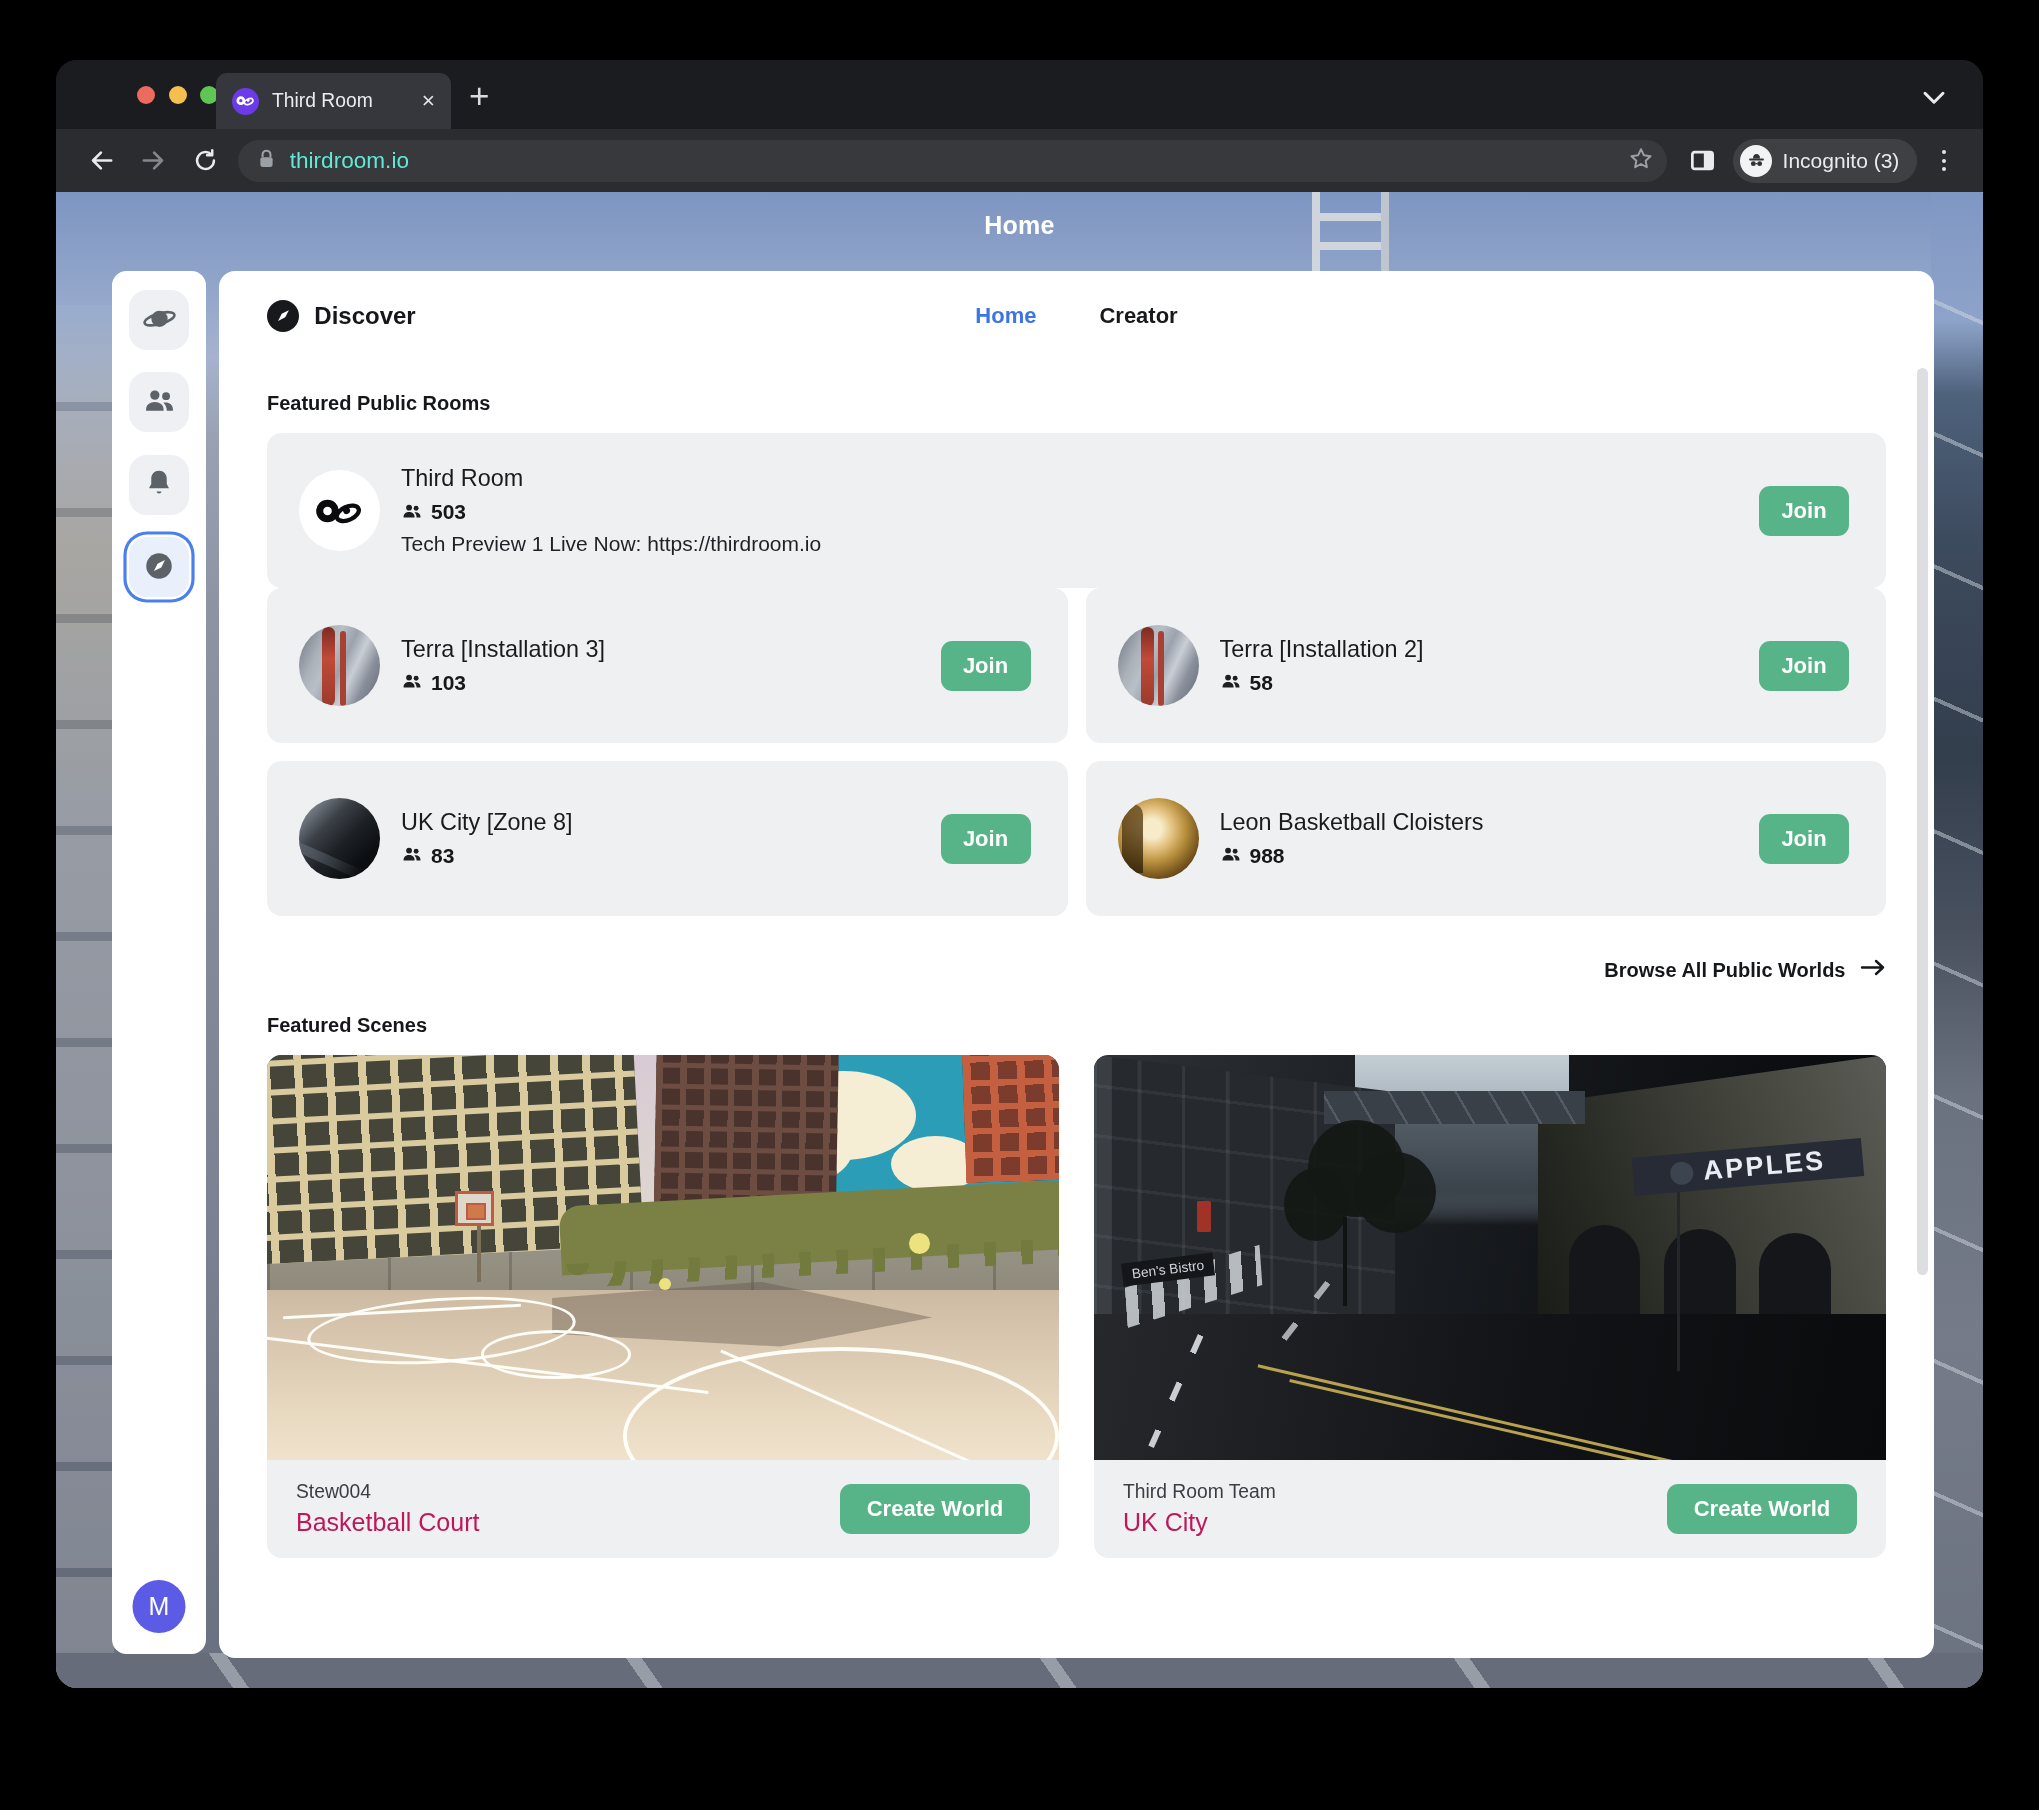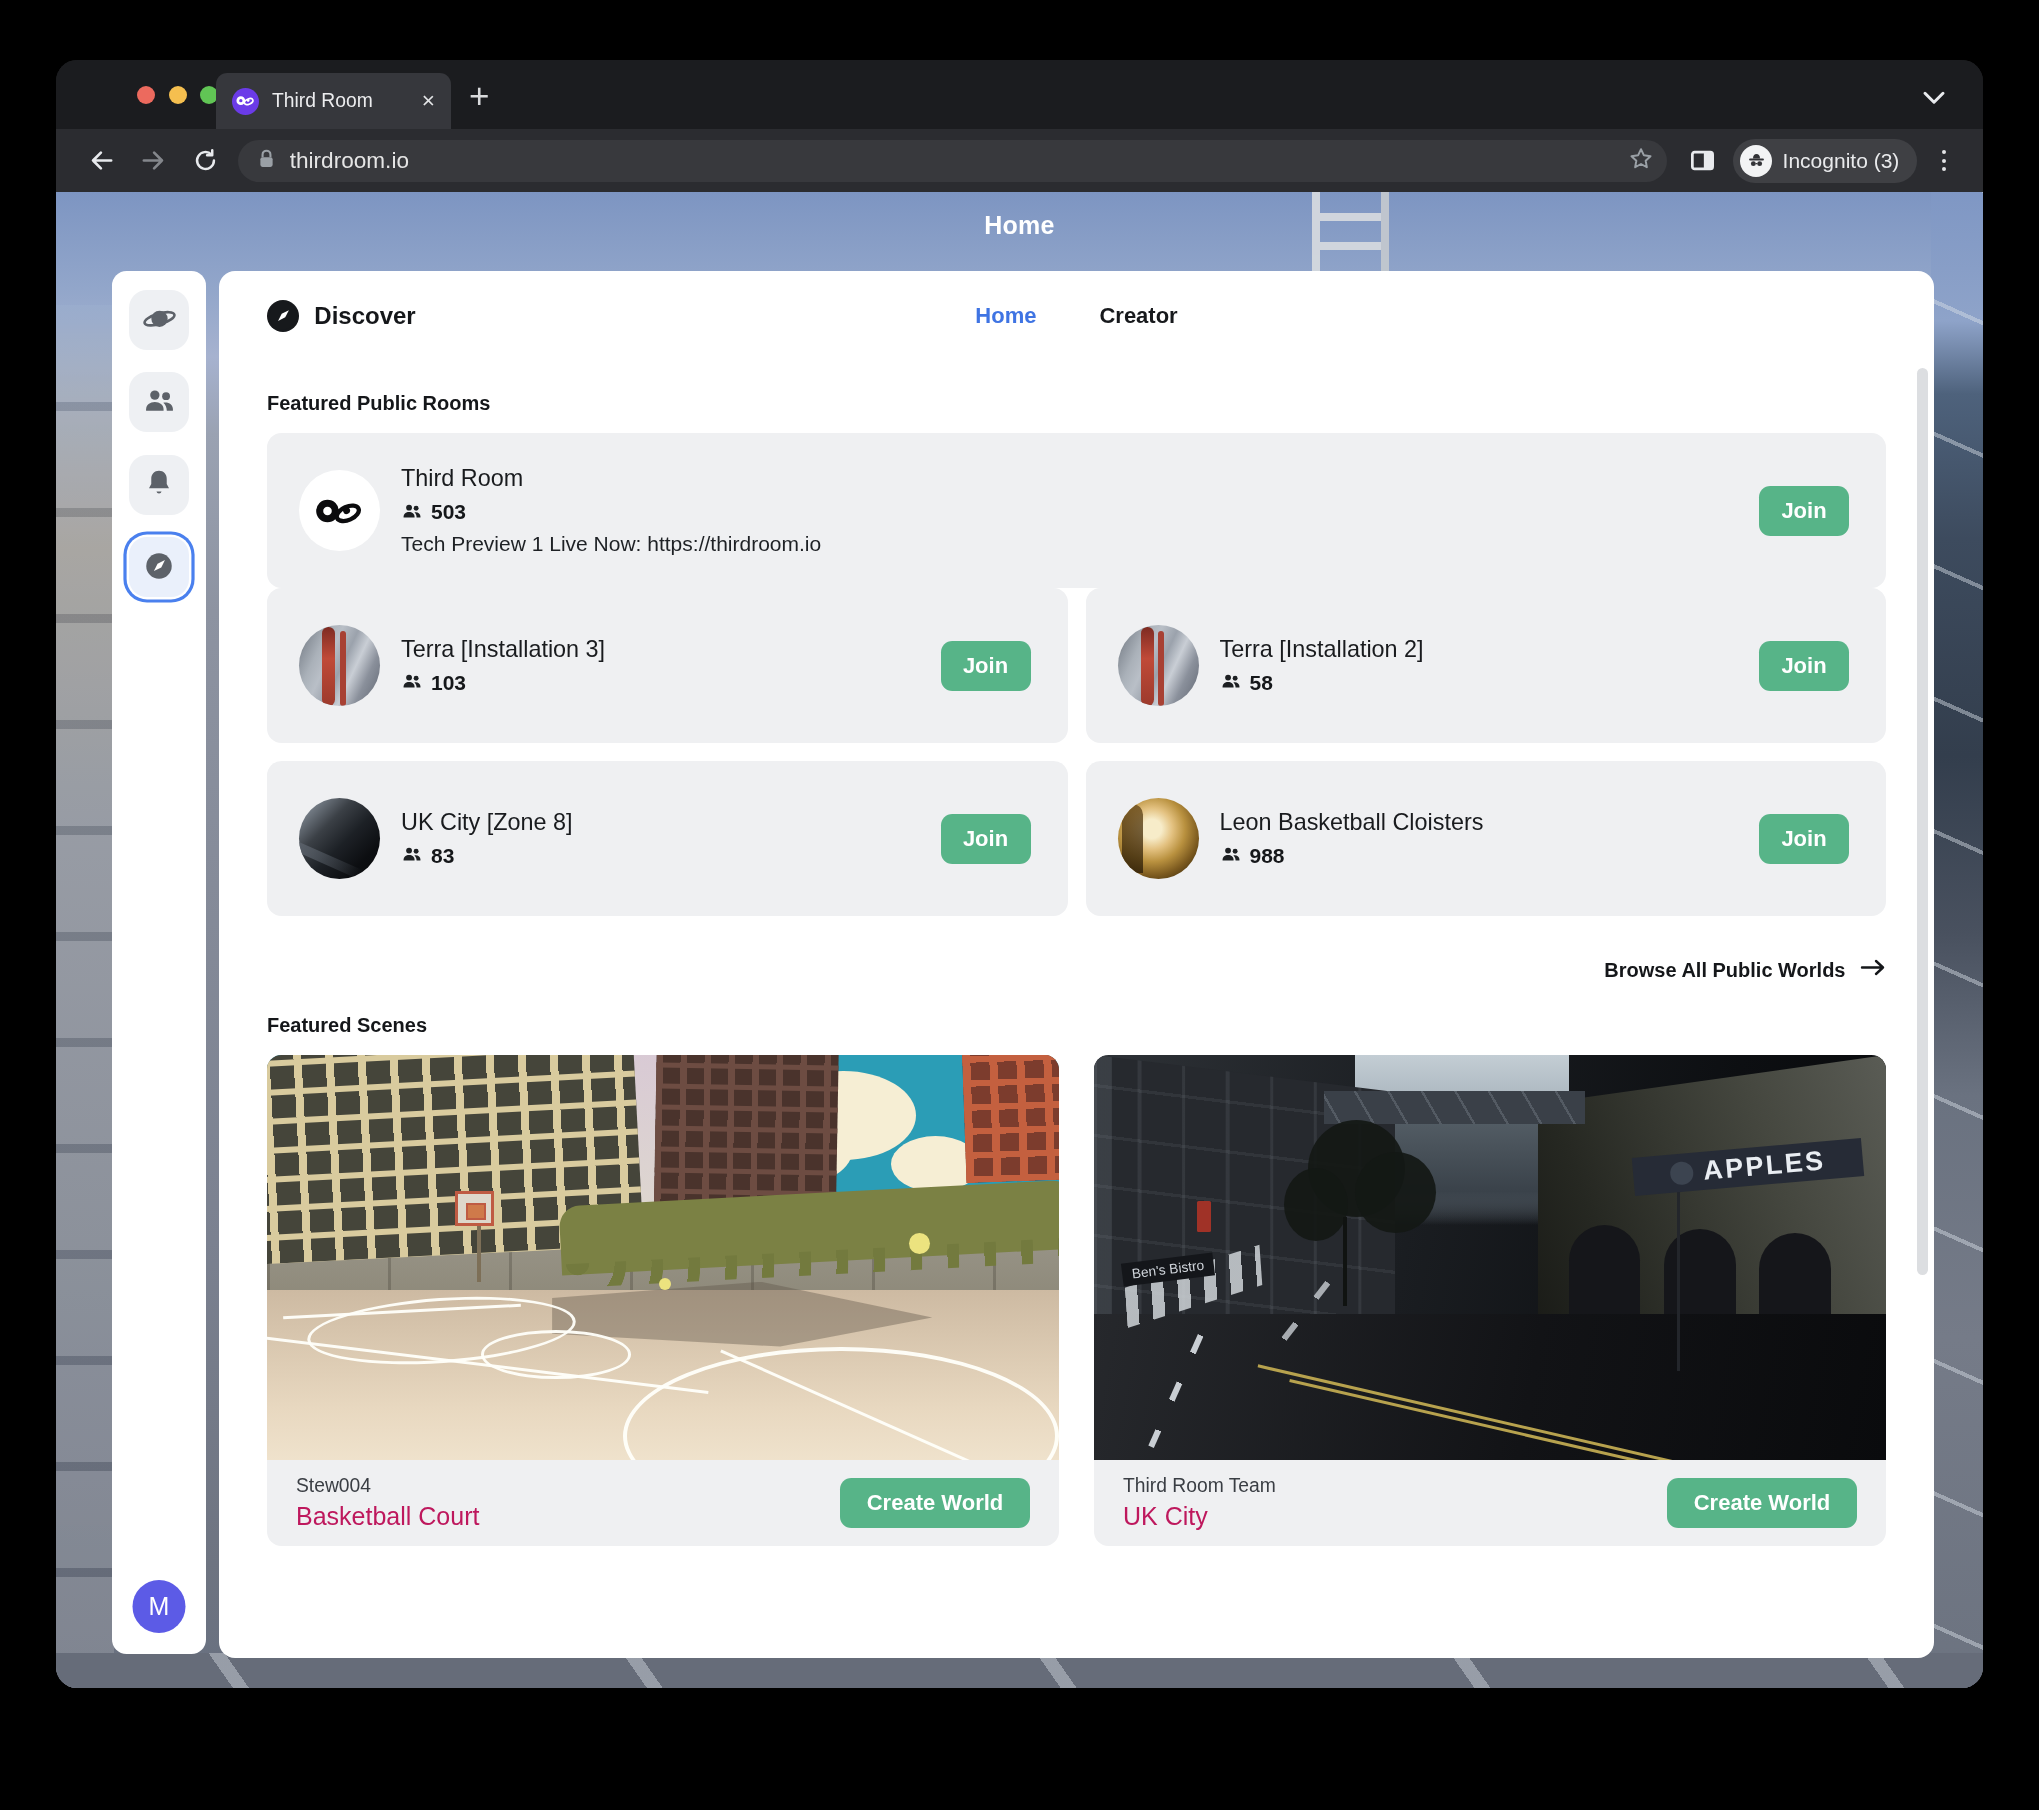--- a/index.html
+++ b/index.html
@@ -19,21 +19,21 @@
   .tab-title { flex:1; color:#ececee; font-size:19.3px; white-space:nowrap; overflow:hidden; }
   .tab-close { color:#e4e5e7; font-size:22.6px; line-height:1; font-weight:400; cursor:default; }
   .newtab { position:absolute; left:413px; top:18px; color:#d9dadc; font-size:35px; font-weight:300; line-height:1; }
   .strip-chevron { position:absolute; right:37px; top:31px; }
 
   
   .toolbar { height:63px; background:#2b2c30; display:flex; align-items:center; padding:0 19.3px; }
   .nav-ic { width:52px; display:grid; place-items:center; flex:none; }
   .omnibox { flex:1; height:42px; border-radius:21px; background:#38393d; margin:0 13px 0 6.4px;
              display:flex; align-items:center; padding:0 13px 0 18px; gap:13px; }
-  .omni-url { color:#e5e5e5; font-size:22.6px; }
+  .omni-url { color:#5eead4; font-size:22.6px; }
   .omni-spacer { flex:1; }
   .sidepanel { width:45px; display:grid; place-items:center; }
   .incog-pill { height:44px; border-radius:22px; background:#3f4044; display:flex; align-items:center;
                 gap:10.5px; padding:0 18px 0 7.3px; margin-left:8px; }
   .spy-badge { width:32px; height:32px; border-radius:50%; background:#f2f3f4; display:grid; place-items:center; }
   .incog-label { color:#e9eaec; font-size:21px; }
   .kebab { width:40px; display:flex; flex-direction:column; align-items:center; gap:4.8px; margin-left:6.4px; }
   .kebab i { width:4px; height:4px; border-radius:50%; background:#e3e4e6; }
 
   
@@ -93,21 +93,21 @@
   .join-btn { margin-left:auto; width:90px; height:50px; border:none; border-radius:11.3px; background:#57B488;
               color:#fff; font-size:22px; font-weight:700; font-family:inherit; display:grid; place-items:center; }
   .worlds-grid { display:grid; grid-template-columns:1fr 1fr; gap:18px; }
 
   .browse-row { display:flex; justify-content:flex-end; align-items:center; gap:14.5px; margin-top:41px;
                 font-size:20px; font-weight:700; color:#15171a; }
 
   .scenes-grid { display:grid; grid-template-columns:1fr 1fr; gap:35px; }
   .scene-card { border-radius:14.5px; overflow:hidden; background:#eff0f2; }
   .scene-img { height:405px; position:relative; overflow:hidden; }
-  .scene-footer { height:86px; display:flex; align-items:center; padding:0 29px; }
+  .scene-footer { height:98px; display:flex; align-items:center; padding:0 29px; }
   .scene-meta { display:flex; flex-direction:column; gap:5.6px; }
   .scene-author { font-size:19.3px; color:#3a3e44; }
   .scene-name { font-size:25px; color:#be185d; }
   .create-btn { margin-left:auto; width:190px; height:50px; border:none; border-radius:11.3px; background:#57B488;
                 color:#fff; font-size:22px; font-weight:700; font-family:inherit; display:grid; place-items:center; }
 
   .scroll-thumb { position:absolute; right:6.4px; top:97px; width:10.5px; height:907px; border-radius:5.6px; background:#dcdee1; }
 
   
   .av-terra { background:linear-gradient(115deg,#4d524f 0%,#8d949d 14%,#aab1b9 26%,#b9bfc7 38%,#9ba2ac 52%,#c9ced5 64%,#8a909b 78%,#5f6571 100%); }

